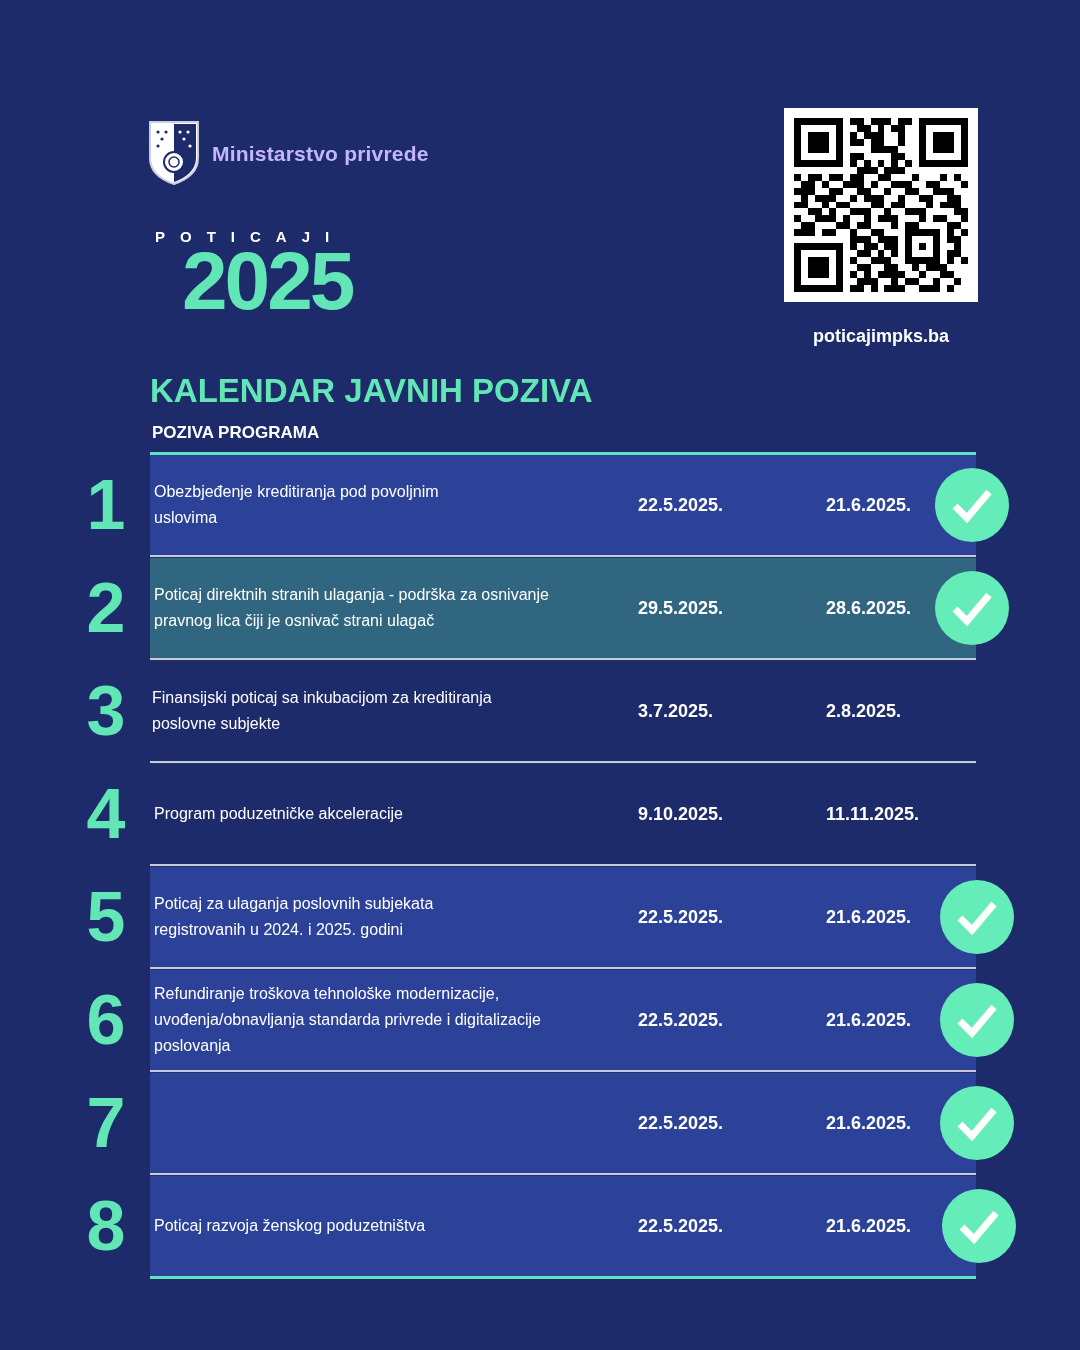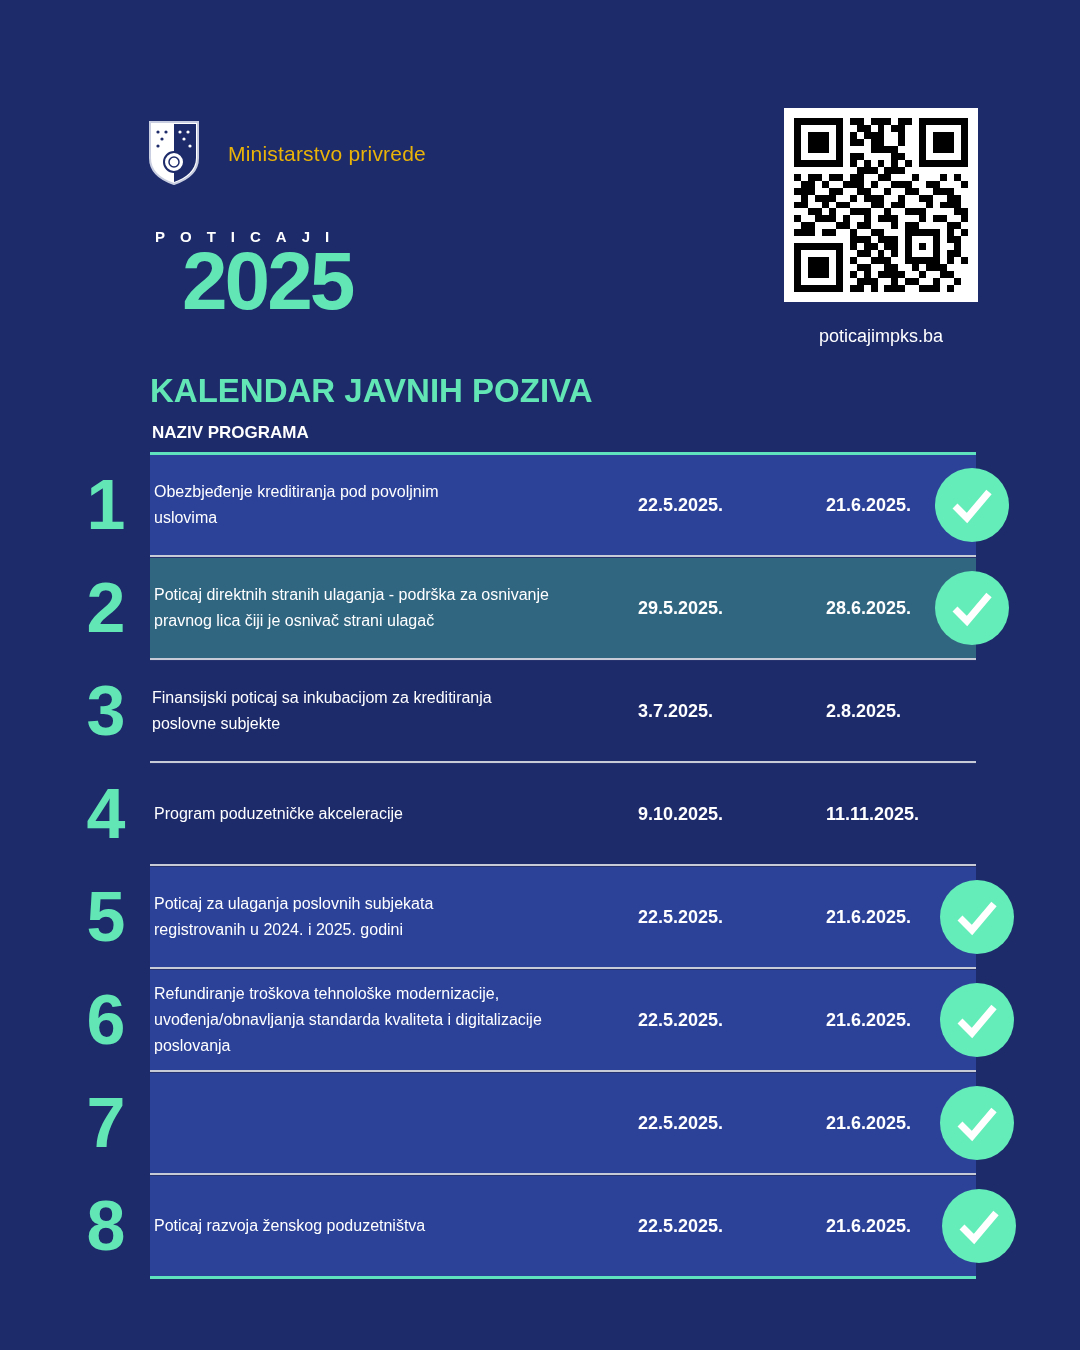--- a/index.html
+++ b/index.html
@@ -5,26 +5,26 @@
     * { box-sizing: border-box; margin: 0; padding: 0; }
     html, body { width: 1080px; height: 1350px; overflow: hidden; }
     body {
       background: #1d2b6b;
       font-family: "Liberation Sans", "DejaVu Sans", sans-serif;
       position: relative;
       color: #ffffff;
     }
     .logo-block { position: absolute; left: 148px; top: 120px; display: flex; align-items: center; }
     .crest { width: 52px; height: 66px; }
-    .ministry { margin-left: 28px; font-size: 21px; line-height: 29px; font-weight: normal; color: #eab308; letter-spacing: 0.2px; }
+    .ministry { margin-left: 12px; font-size: 21px; line-height: 29px; font-weight: bold; color: #c4b5fd; letter-spacing: 0.2px; }
     .poticaji-label { position: absolute; left: 155px; top: 228px; font-size: 15px; font-weight: bold; letter-spacing: 15px; color: #ffffff; }
     .year { position: absolute; left: 150px; top: 240px; font-size: 82px; font-weight: bold; color: #62e6b6; letter-spacing: -3px; line-height: 82px; margin-left: 32px; }
     .qr-box { position: absolute; left: 784px; top: 108px; width: 194px; height: 194px; background: #ffffff; padding: 10px; }
     .qr-box svg { width: 174px; height: 174px; display: block; }
-    .site { position: absolute; left: 784px; top: 326px; width: 194px; text-align: center; font-size: 18px; font-weight: normal; color: #ffffff; }
+    .site { position: absolute; left: 784px; top: 326px; width: 194px; text-align: center; font-size: 18px; font-weight: bold; color: #ffffff; }
     .cal-title { position: absolute; left: 150px; top: 372px; font-size: 33px; font-weight: bold; color: #62e6b6; }
     .col-header { position: absolute; left: 152px; top: 423px; font-size: 17px; font-weight: bold; color: #ffffff; }
     .table { position: absolute; left: 150px; top: 452px; width: 826px; }
     .table-top-rule { height: 3px; background: #5fe3bf; }
     .row { position: relative; height: 100px; display: flex; align-items: center; }
     .row.hl-blue { background: #2c4298; }
     .row.hl-teal { background: #316681; }
     .row.plain { background: transparent; }
     .sep { height: 3px; background: #c7cbd8; border-bottom: 1px solid #26336e; }
     .sep.last { background: #5fe3bf; border-bottom: none; }
@@ -204,21 +204,21 @@
         <rect x="11" y="24" width="1" height="1"></rect>
         <rect x="13" y="24" width="3" height="1"></rect>
         <rect x="18" y="24" width="3" height="1"></rect>
         <rect x="22" y="24" width="1" height="1"></rect>
     </g>
   </svg>
 </div>
 <div class="site">poticajimpks.ba</div>
 
 <div class="cal-title">KALENDAR JAVNIH POZIVA</div>
-<div class="col-header">NAZIV PROGRAMA</div>
+<div class="col-header">POZIVA PROGRAMA</div>
 
 <div class="table">
   <div class="table-top-rule"></div>
 
   <div class="row hl-blue">
     <div class="row-num">1</div>
     <div class="row-name" style="width:300px">Obezbjeđenje kreditiranja pod povoljnim uslovima</div>
     <div class="row-start">22.5.2025.</div>
     <div class="row-end">21.6.2025.</div>
     <div class="check">
@@ -266,21 +266,21 @@
     <div class="check" style="left:790px">
         <svg viewBox="0 0 50 50">
           <path d="M8 26 L20 38 L42 12" fill="none" stroke="#fff" stroke-width="7"></path>
         </svg>
       </div>
   </div>
   <div class="sep"></div>
 
   <div class="row hl-blue">
     <div class="row-num">6</div>
-    <div class="row-name" style="width:420px">Refundiranje troškova tehnološke modernizacije, uvođenja/obnavljanja standarda kvaliteta i digitalizacije poslovanja</div>
+    <div class="row-name" style="width:420px">Refundiranje troškova tehnološke modernizacije, uvođenja/obnavljanja standarda privrede i digitalizacije poslovanja</div>
     <div class="row-start">22.5.2025.</div>
     <div class="row-end">21.6.2025.</div>
     <div class="check" style="left:790px">
         <svg viewBox="0 0 50 50">
           <path d="M8 26 L20 38 L42 12" fill="none" stroke="#fff" stroke-width="7"></path>
         </svg>
       </div>
   </div>
   <div class="sep"></div>
 

